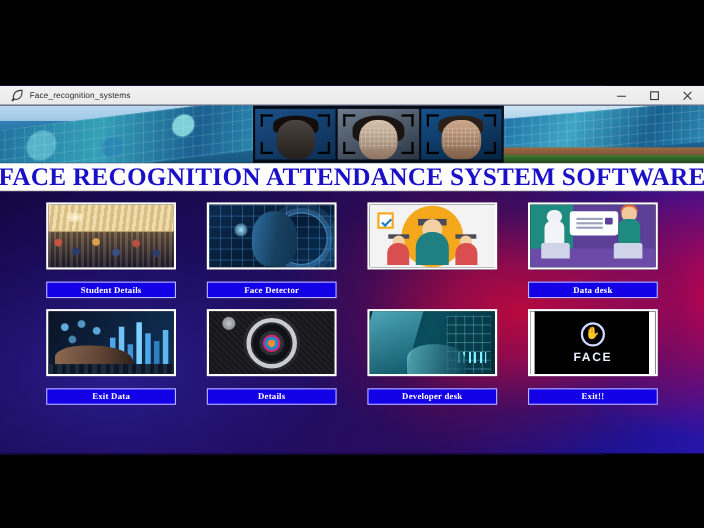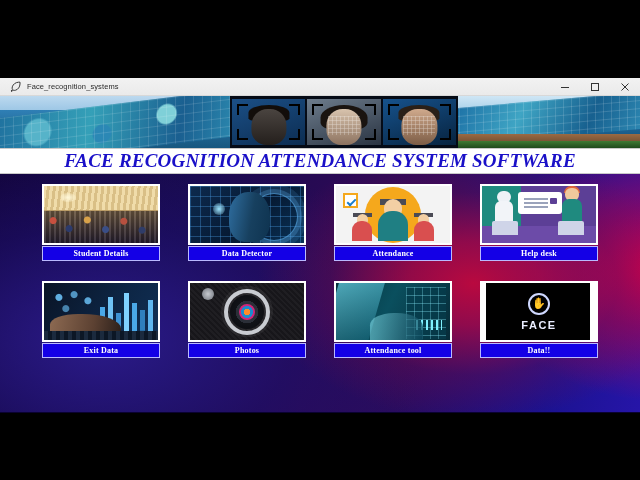--- a/index.html
+++ b/index.html
@@ -127,22 +127,22 @@
 
   
   .title-strip {
     height: 26px; background:#ffffff; width:640px;
     display:flex; align-items:center; justify-content:center;
     border-top: 1px solid #c9c9c9; border-bottom: 1px solid #c9c9c9;
     box-sizing:border-box;
   }
   .title-strip .txt {
     font-family: "Liberation Serif", serif;
-    font-weight: bold; font-size: 19px; color: #1a10c8;
-    letter-spacing: .2px; white-space:nowrap;font-style:italic;
+    font-weight: bold; font-size: 23px; color: #1a10c8;
+    letter-spacing: .2px; white-space:nowrap;
   }
 
   
   .app-body {
     position: relative; width: 640px; height: 238px; overflow:hidden;
     background:
       radial-gradient(ellipse 300px 190px at 74% 46%, #b9093f 0%, rgba(185,9,63,.72) 22%, rgba(120,10,70,.35) 48%, rgba(40,8,70,0) 72%),
       radial-gradient(ellipse 260px 200px at 103% 40%, #d8004b 0%, rgba(200,0,70,.55) 30%, rgba(60,5,70,0) 66%),
       radial-gradient(ellipse 420px 260px at 16% 70%, #2b1b8a 0%, rgba(30,16,110,.55) 45%, rgba(10,4,48,0) 78%),
       linear-gradient(100deg, #120438 0%, #180a4a 28%, #2a0a55 50%, #2a0c5e 64%, #1b1290 86%, #2615a8 100%);
@@ -154,21 +154,21 @@
     column-gap: 0px; row-gap: 0px;
     padding: 10px 26px 0 26px; box-sizing: border-box;
     justify-content: center; align-content: start;
   }
   .card { width: 120px; display:flex; flex-direction:column; align-items:center; justify-self:center; }
   .thumb {
     width: 118px; height: 61px; border: 2px solid #ffffff; box-sizing:border-box;
     overflow:hidden; position:relative; background:#0b0b20;
   }
   .cardbtn {
-    margin-top: 1px; width: 118px; height: 15px;
+    margin-top: 11px; width: 118px; height: 15px;
     background: #1400e6; border: 1px solid #b9b9ff; box-sizing:border-box;
     display:flex; align-items:center; justify-content:center;
     font-family: "Liberation Serif", serif;
     font-weight: bold; font-size: 8px; color:#ffffff; letter-spacing:.2px;
     cursor: pointer; white-space:nowrap;
   }
 
   
   
   .t-aud { position:absolute; inset:0; background: linear-gradient(#e8cf9a 0%, #d9b878 38%, #5d4a33 58%, #2a2336 100%); }
@@ -404,59 +404,58 @@
 
         <div class="card">
           <div class="thumb">
             <div class="t-ai">
                 <div class="circ"></div>
                 <div class="rings"></div>
                 <div class="aihead"></div>
                 <div class="glow"></div>
               </div>
           </div>
-          <div class="cardbtn">Data Detector</div>
+          <div class="cardbtn">Face Detector</div>
         </div>
 
         <div class="card">
           <div class="thumb">
             <div class="t-att">
               <div class="disc"></div>
               <div class="cap-l"></div>
                 <div class="f-l"></div>
                 <div class="p-l"></div>
               <div class="cap-r"></div>
                 <div class="f-r"></div>
                 <div class="p-r"></div>
               <div class="cap-main"></div>
                 <div class="f-main"></div>
                 <div class="p-main"></div>
               <div class="chk"></div>
             </div>
           </div>
-          <div class="cardbtn">Attendance</div>
         </div>
 
         <div class="card">
           <div class="thumb">
             <div class="t-help">
               <div class="bub">
                   <span class="lock"></span>
                 </div>
               <div class="desk"></div>
               <div class="bot-h"></div>
                 <div class="bot"></div>
                 <div class="lt"></div>
               <div class="per-hair"></div>
                 <div class="per-h"></div>
                 <div class="per"></div>
                 <div class="lt2"></div>
             </div>
           </div>
-          <div class="cardbtn">Help desk</div>
+          <div class="cardbtn">Data desk</div>
         </div>
 
         <div class="card">
           <div class="thumb">
             <div class="t-train">
                 <div class="bars"></div>
                 <div class="icons"></div>
                 <div class="hands"></div>
                 <div class="kb"></div>
               </div>
@@ -466,46 +465,46 @@
 
         <div class="card">
           <div class="thumb">
             <div class="t-cam">
                 <div class="knob"></div>
                 <div class="ring"></div>
                 <div class="ring2"></div>
                 <div class="flare"></div>
               </div>
           </div>
-          <div class="cardbtn">Photos</div>
+          <div class="cardbtn">Details</div>
         </div>
 
         <div class="card">
           <div class="thumb">
             <div class="t-dev">
                 <div class="glassA"></div>
                 <div class="panel"></div>
                 <div class="dots"></div>
                 <div class="hand"></div>
               </div>
           </div>
-          <div class="cardbtn">Attendance tool</div>
+          <div class="cardbtn">Developer desk</div>
         </div>
 
         <div class="card">
           <div class="thumb">
             <div class="t-exit">
               <div class="side-l"></div>
                 <div class="side"></div>
               <div class="halo">
                   <span class="palm">✋</span>
                 </div>
               <div class="etxt">FACE</div>
             </div>
           </div>
-          <div class="cardbtn">Data!!</div>
+          <div class="cardbtn">Exit!!</div>
         </div>
 
       </div>
     </div>
 
   </div>
 </div>
 
 </body></html>

